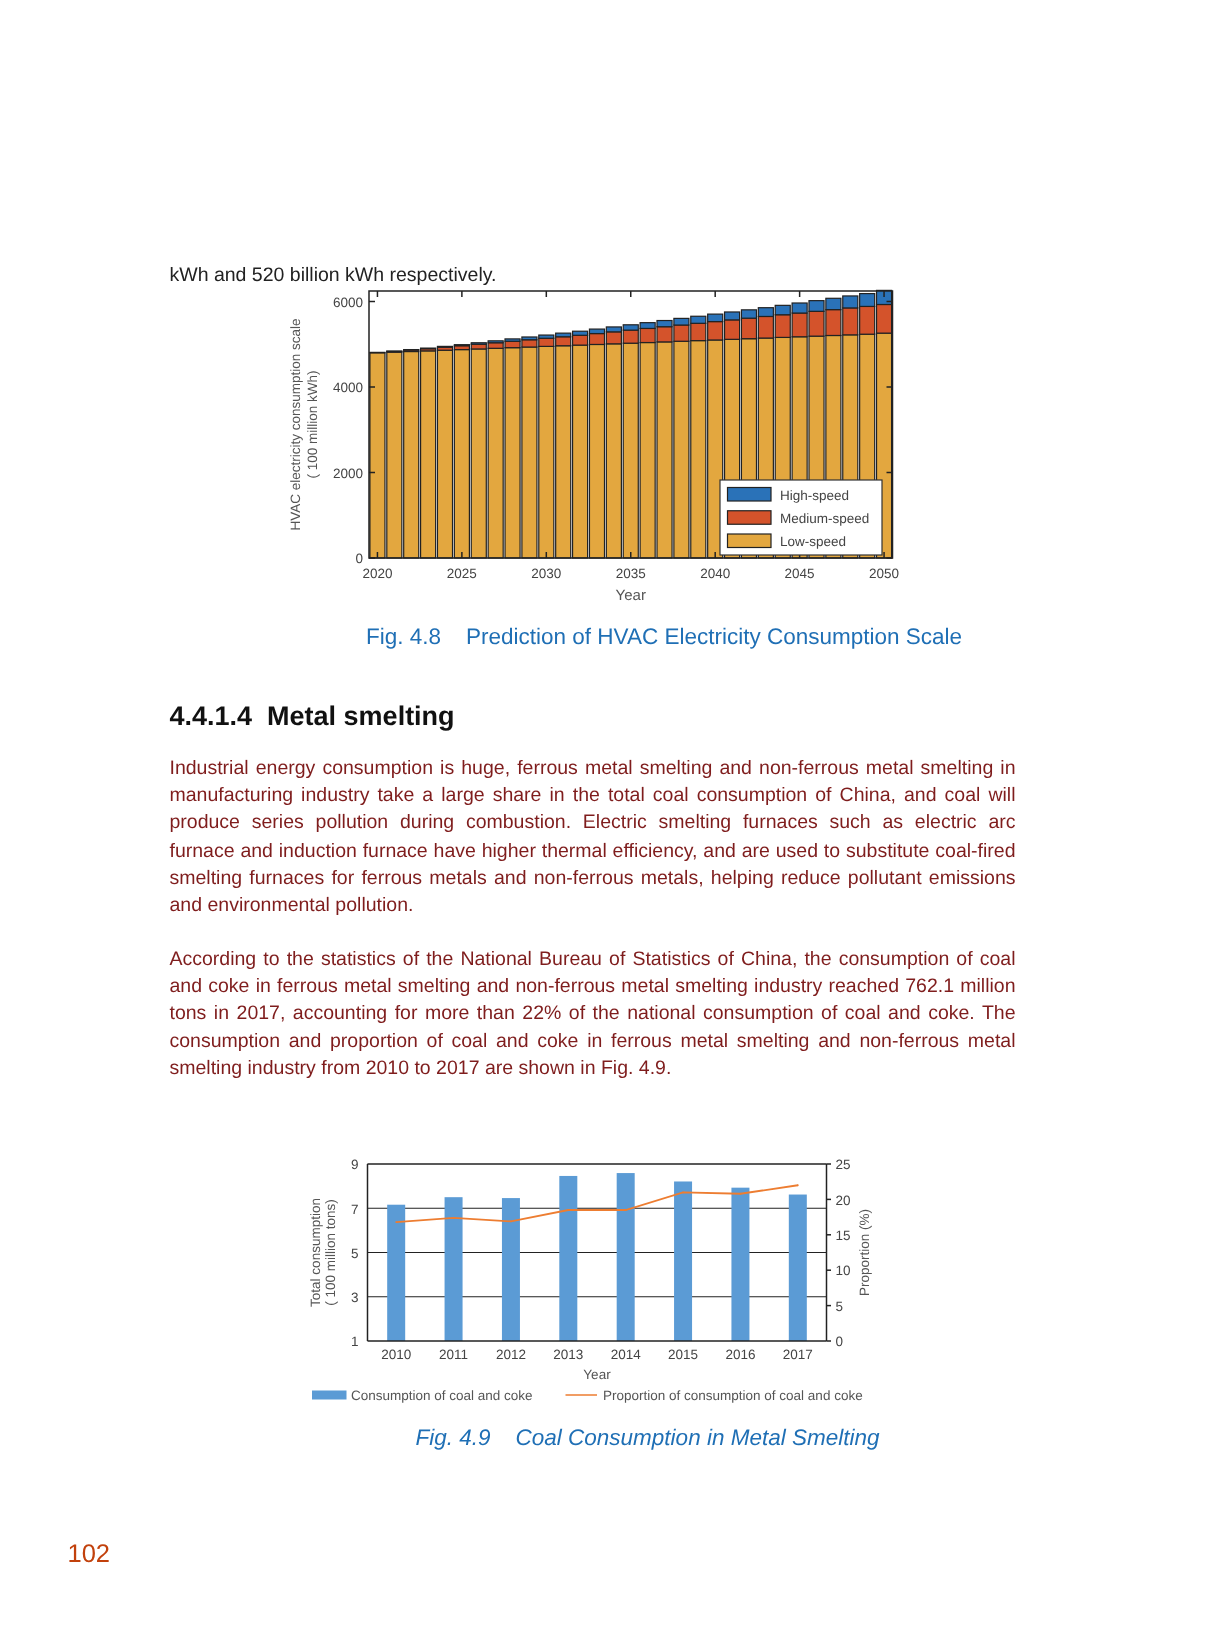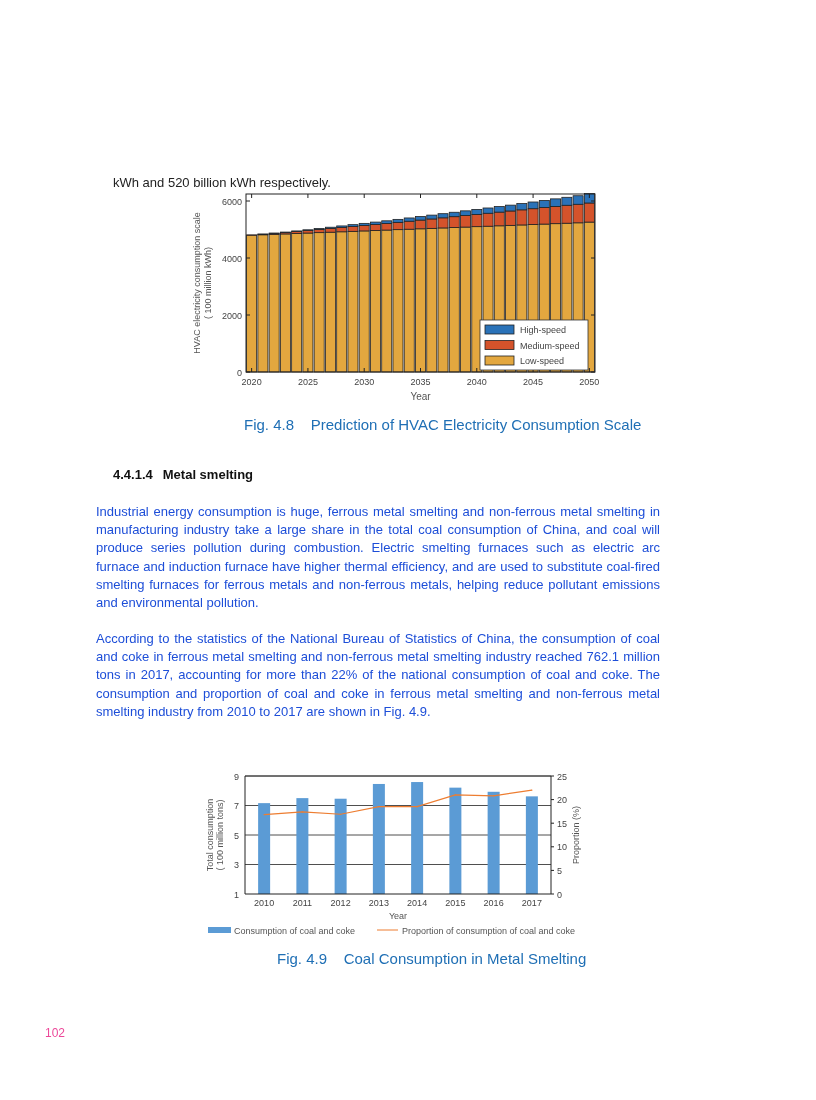--- a/index.html
+++ b/index.html
@@ -1,22 +1,22 @@
 <!DOCTYPE html>
 <html><head>
 <meta charset="utf-8">
 <style>
   html, body { margin: 0; padding: 0; background: #ffffff; }
   body { width: 816px; height: 1100px; position: relative; font-family: "Liberation Sans", sans-serif; color: #1a1a1a; }
   .text { position: absolute; font-size: 13px; line-height: 18.2px; color: #222; }
-  .para { position: absolute; left: 96px; width: 564px; font-size: 13px; line-height: 18.2px; text-align: justify; color: #1d4ed8; }
+  .para { position: absolute; left: 113px; width: 564px; font-size: 13px; line-height: 18.2px; text-align: justify; color: #7f1d1d; }
   .caption { position: absolute; font-size: 15px; color: #1f6fb5; white-space: pre; }
-  .heading { position: absolute; left: 113px; top: 467px; font-size: 13px; font-weight: bold; color: #111; }
+  .heading { position: absolute; left: 113px; top: 467px; font-size: 18px; font-weight: bold; color: #111; }
   .heading .num { margin-right: 10px; }
-  .page-num { position: absolute; left: 45px; top: 1026px; font-size: 12px; color: #ec4899; }
+  .page-num { position: absolute; left: 45px; top: 1026px; font-size: 17px; color: #c2410c; }
   svg text { font-family: "Liberation Sans", sans-serif; }
 </style>
 </head>
 <body>
 
 <div class="text" style="left:113px; top:126px;margin-top:48px;">kWh and 520 billion kWh respectively.</div>
 
 <svg id="chart1" width="816" height="420" style="position:absolute; left:0; top:0;" xmlns="http://www.w3.org/2000/svg">
     <rect x="246.6125806451613" y="235.2" width="10.032903225806452" height="136.8" fill="#e3a73f" stroke="#222" stroke-width="0.8"></rect>
     <rect x="246.6125806451613" y="234.915" width="10.032903225806452" height="0.2849999999999966" fill="#d4532b" stroke="#222" stroke-width="0.8"></rect>
@@ -220,15 +220,15 @@
     <text x="398" y="159" font-size="9" text-anchor="middle" fill="#555">Year</text>
     <text x="0" y="0" font-size="9" text-anchor="middle" fill="#555" transform="translate(213,75) rotate(-90)">Total consumption</text>
     <text x="0" y="0" font-size="9" text-anchor="middle" fill="#555" transform="translate(223,75) rotate(-90)">( 100 million tons)</text>
     <text x="0" y="0" font-size="9" text-anchor="middle" fill="#555" transform="translate(579,75) rotate(-90)">Proportion (%)</text>
     <rect x="208" y="167" width="23" height="6" fill="#5b9bd5"></rect>
     <text x="234" y="173.5" font-size="9" fill="#555">Consumption of coal and coke</text>
     <line x1="377" x2="398" y1="170" y2="170" stroke="#ed7d31" stroke-width="1"></line>
     <text x="402" y="173.5" font-size="9" fill="#555">Proportion of consumption of coal and coke</text>
   </svg>
 
-<div class="caption" style="left:277px; top:950px;">Fig. 4.9    Coal Consumption in Metal Smelting</div>
+<div class="caption" style="left:277px; top:950px;font-style:italic;">Fig. 4.9    Coal Consumption in Metal Smelting</div>
 
 <div class="page-num">102</div>
 
 </body></html>

